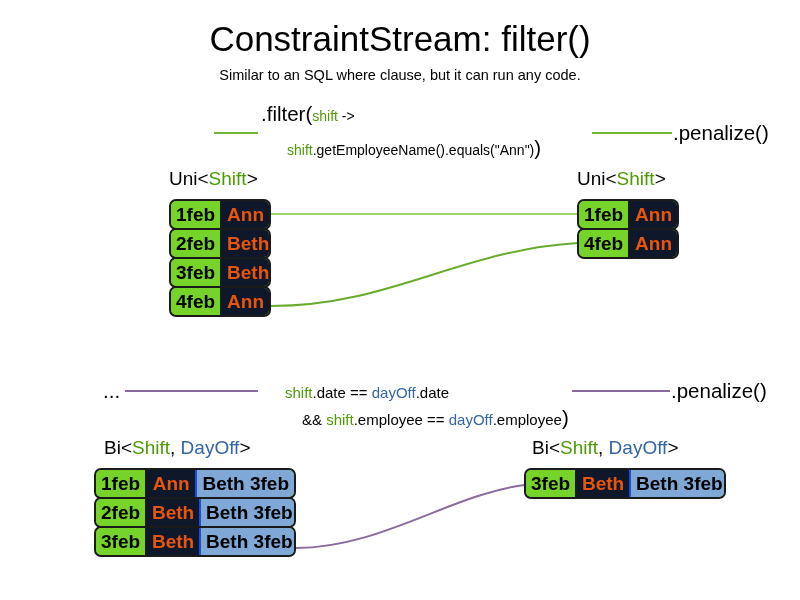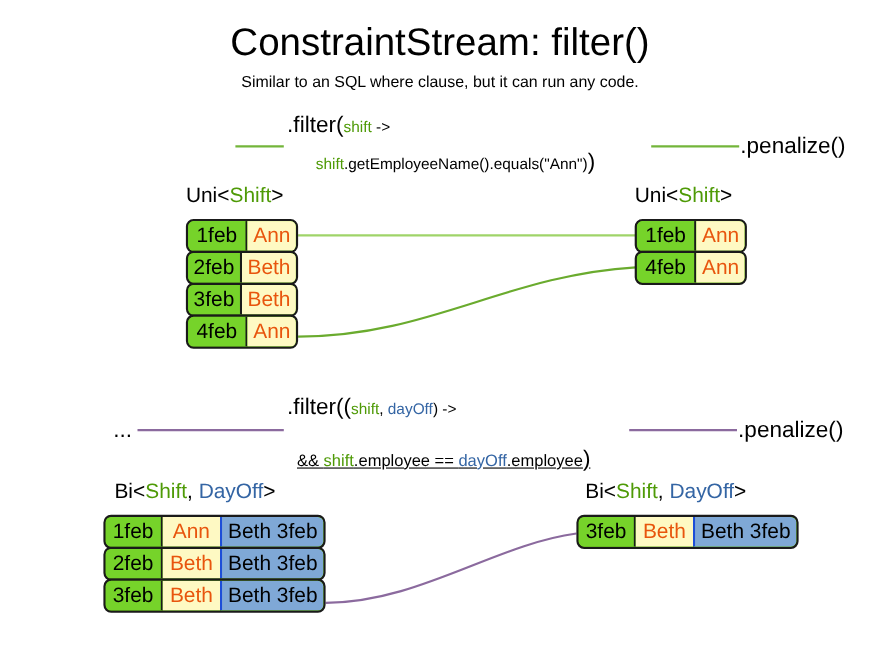--- a/index.html
+++ b/index.html
@@ -68,39 +68,40 @@
 
   
   .card {
     display: flex;
     align-items: stretch;
     border: 2px solid #1a1a1a;
     border-radius: 7px;
     box-sizing: border-box;
     background: #73d216;
     overflow: hidden;
+    font-weight: bold;
   }
   .cell {
     display: flex;
     align-items: center;
     justify-content: center;
     box-sizing: border-box;
     font-size: 19px;
     line-height: 19px;
     padding: 0 5px;
     white-space: nowrap;
   }
   .cell-date {
     background: #76d32a;
     color: #000000;
     border-right: 2px solid #1a1a1a;
     border-radius: 5px 0 0 5px;
   }
   .cell-name {
-    background: #fef9c3;
+    background: #0f172a;
     color: #e8550d;
   }
   .cell-dayoff {
     background: #7fa8d6;
     color: #000000;
     border-left: 2px solid #1d4ed8;
     border-radius: 0 5px 5px 0;
   }
 
   .stack { display: flex; flex-direction: column; }
@@ -182,26 +183,26 @@
       <div class="cell cell-name" style="flex:1;">Ann</div>
     </div>
     <div class="card" style="width:102px; height:31px;">
       <div class="cell cell-date" style="width:56px;">4feb</div>
       <div class="cell cell-name" style="flex:1;">Ann</div>
     </div>
   </div>
 
   <div class="abs code big" style="left:103px; top:379px;">...</div>
 
-  <div class="abs code big" style="left:261px; top:358px;">
-    <span>.filter((</span><span class="shift small">shift</span><span class="small">, </span><span class="dayoff small">dayOff</span><span class="small">) -&gt;</span>
-  </div>
-
-
-  <div class="abs code mid" style="left:270px; top:408px;text-decoration:underline;">
+
+  <div class="abs code mid" style="left:285px; top:383px;">
+    <span class="shift">shift</span><span>.date == </span><span class="dayoff">dayOff</span><span>.date</span>
+  </div>
+
+  <div class="abs code mid" style="left:302px; top:408px;">
     <span>&amp;&amp; </span><span class="shift">shift</span><span>.employee == </span><span class="dayoff">dayOff</span><span>.employee</span><span class="paren-big">)</span>
   </div>
 
   <div class="abs code big" style="left:671px; top:379px;">.penalize()</div>
 
   <div class="abs typelabel" style="left:104px; top:436px;">
     <span>Bi&lt;</span><span class="g">Shift</span><span>, </span><span class="b">DayOff</span><span>&gt;</span>
   </div>
 
   <div class="abs stack" style="left:94px; top:468px;">

